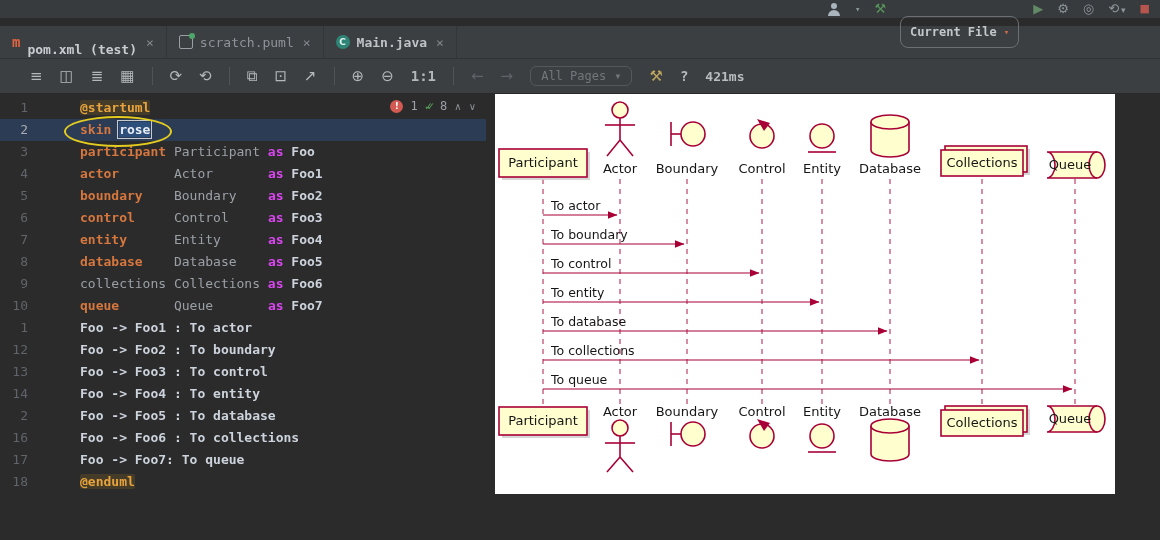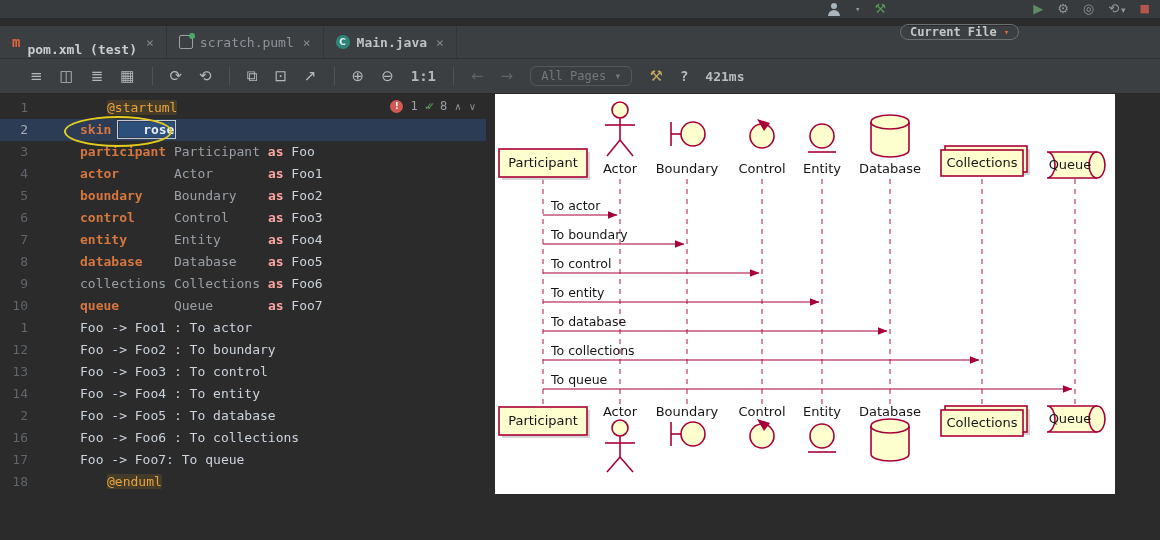--- a/index.html
+++ b/index.html
@@ -13,21 +13,21 @@
            font-family:"DejaVu Sans",sans-serif;}
   .mt-item.build{color:#57965c;}
   .mt-item.run{color:#628a66;}
   .mt-item.stop{color:#b5554d;font-size:11px;}
   .mt-caret{color:#8b959c;font-size:9px;}
   .mini-caret{color:#8b959c;font-size:9px;margin-left:2px;}
   .user{display:inline-flex;flex-direction:column;align-items:center;width:14px;}
   .user-head{width:6px;height:6px;border-radius:50%;background:#aab4bd;}
   .user-body{width:12px;height:6px;border-radius:6px 6px 0 0;background:#aab4bd;margin-top:1px;}
   .current-file{display:inline-flex;align-items:center;gap:7px;background:transparent;
-                border:1.5px solid #6b6f72;border-radius:8px;padding:0 9px;height:16px;
+                border:1.5px solid #6b6f72;border-radius:8px;padding:0 9px;height:32px;
                 color:#c3c7ca;font:bold 12px "DejaVu Sans Mono",monospace;cursor:default;margin-top:45px;}
   .cf-caret{color:#cf6a4c;font-size:9px;}
 
   .topgap{height:8px;background:#2b2b2b;}
 
   
   .tab-bar{height:32px;background:#3c3f41;display:flex;align-items:stretch;border-bottom:1px solid #303234;}
   .tab{display:flex;align-items:center;gap:7px;padding:0 12px;border-right:1px solid #333639;
        font-size:13px;cursor:default;}
   .tab-label-1{color:#c9ccd1;font-weight:bold;margin-top:14px;}
@@ -58,26 +58,26 @@
   
   .editor{position:absolute;left:0;top:0;width:486px;height:448px;background:#2b2b2b;}
   .code-lines{padding-top:3px;font-size:13px;line-height:22px;}
   .code-line{display:flex;height:22px;}
   .code-line.current{background:#2d3c55;}
   .ln{width:44px;padding-right:16px;box-sizing:border-box;text-align:right;color:#60646a;flex:none;
       user-select:none;}
   .current .ln{color:#a6abb0;}
   .code{white-space:pre;padding-left:36px;}
   .tk-k{color:#d5773f;font-weight:bold;}
-  .tk-d{color:#e8a33d;font-weight:normal;background:rgba(110,90,40,.38);border-radius:2px;margin-left:27px;}
+  .tk-d{color:#e8a33d;font-weight:bold;background:rgba(110,90,40,.38);border-radius:2px;}
   .tk-i{color:#9aa0a6;}
-  .tk-a{color:#fca5a5;font-weight:bold;}
-  .tk-n{color:#ccd3dc;font-weight:normal;}
+  .tk-a{color:#d946ef;font-weight:bold;}
+  .tk-n{color:#ccd3dc;font-weight:bold;}
   .tk-t{color:#a9b7c6;}
-  .tk-sel{color:#e8edf4;font-weight:bold;background:#2c4f7c;outline:1px solid #c6cbd3;outline-offset:1px;padding-left:24px;}
+  .tk-sel{color:#e8edf4;font-weight:bold;background:#2c4f7c;outline:1px solid #c6cbd3;outline-offset:1px;}
   .annotation-ellipse{position:absolute;left:64px;top:22px;width:104px;height:27px;
                       border:2.5px solid #e3cc1f;border-radius:50%;pointer-events:none;}
   .inspections{position:absolute;top:5px;right:10px;display:flex;align-items:center;gap:7px;
                font-size:12px;color:#9ba1a7;}
   .err-badge{width:13px;height:13px;border-radius:50%;background:#d35a52;color:#fff;
              font:bold 9px/13px "DejaVu Sans",sans-serif;text-align:center;}
   .checks{color:#58a05c;letter-spacing:-5px;margin-right:4px;font-size:12px;}
   .chev{color:#8b9196;font-size:10px;font-family:"DejaVu Sans",sans-serif;}
 
   

